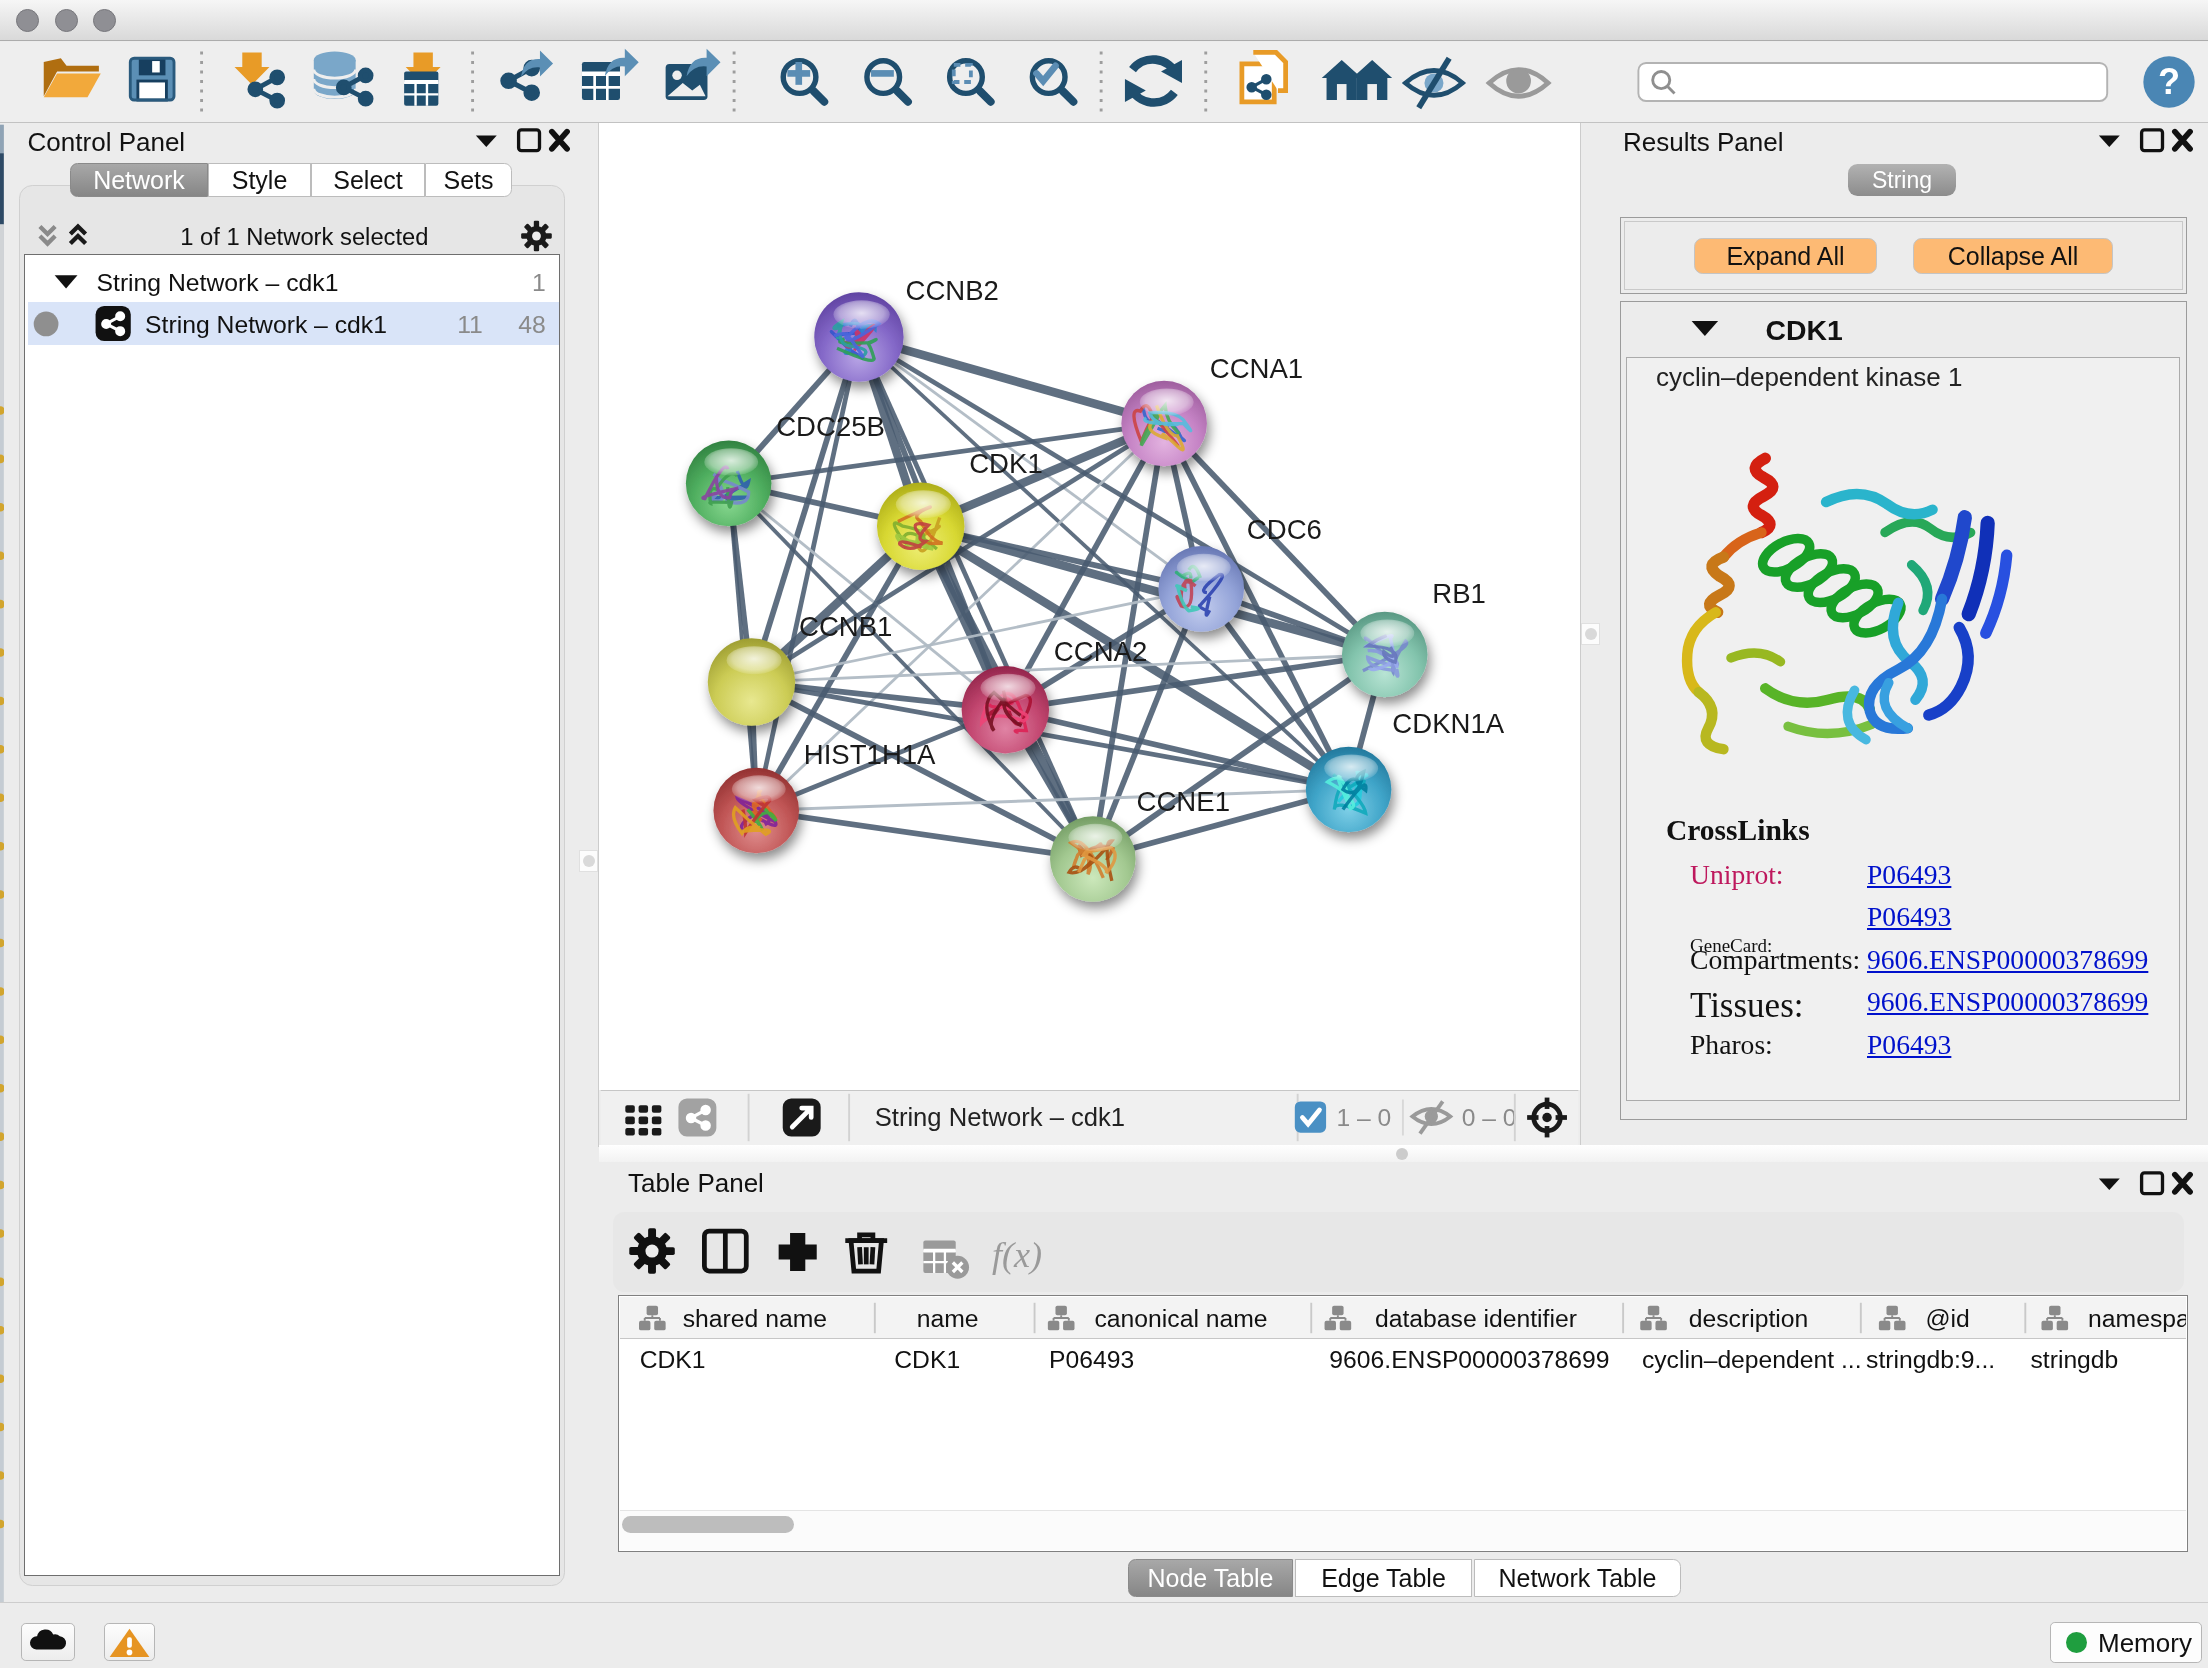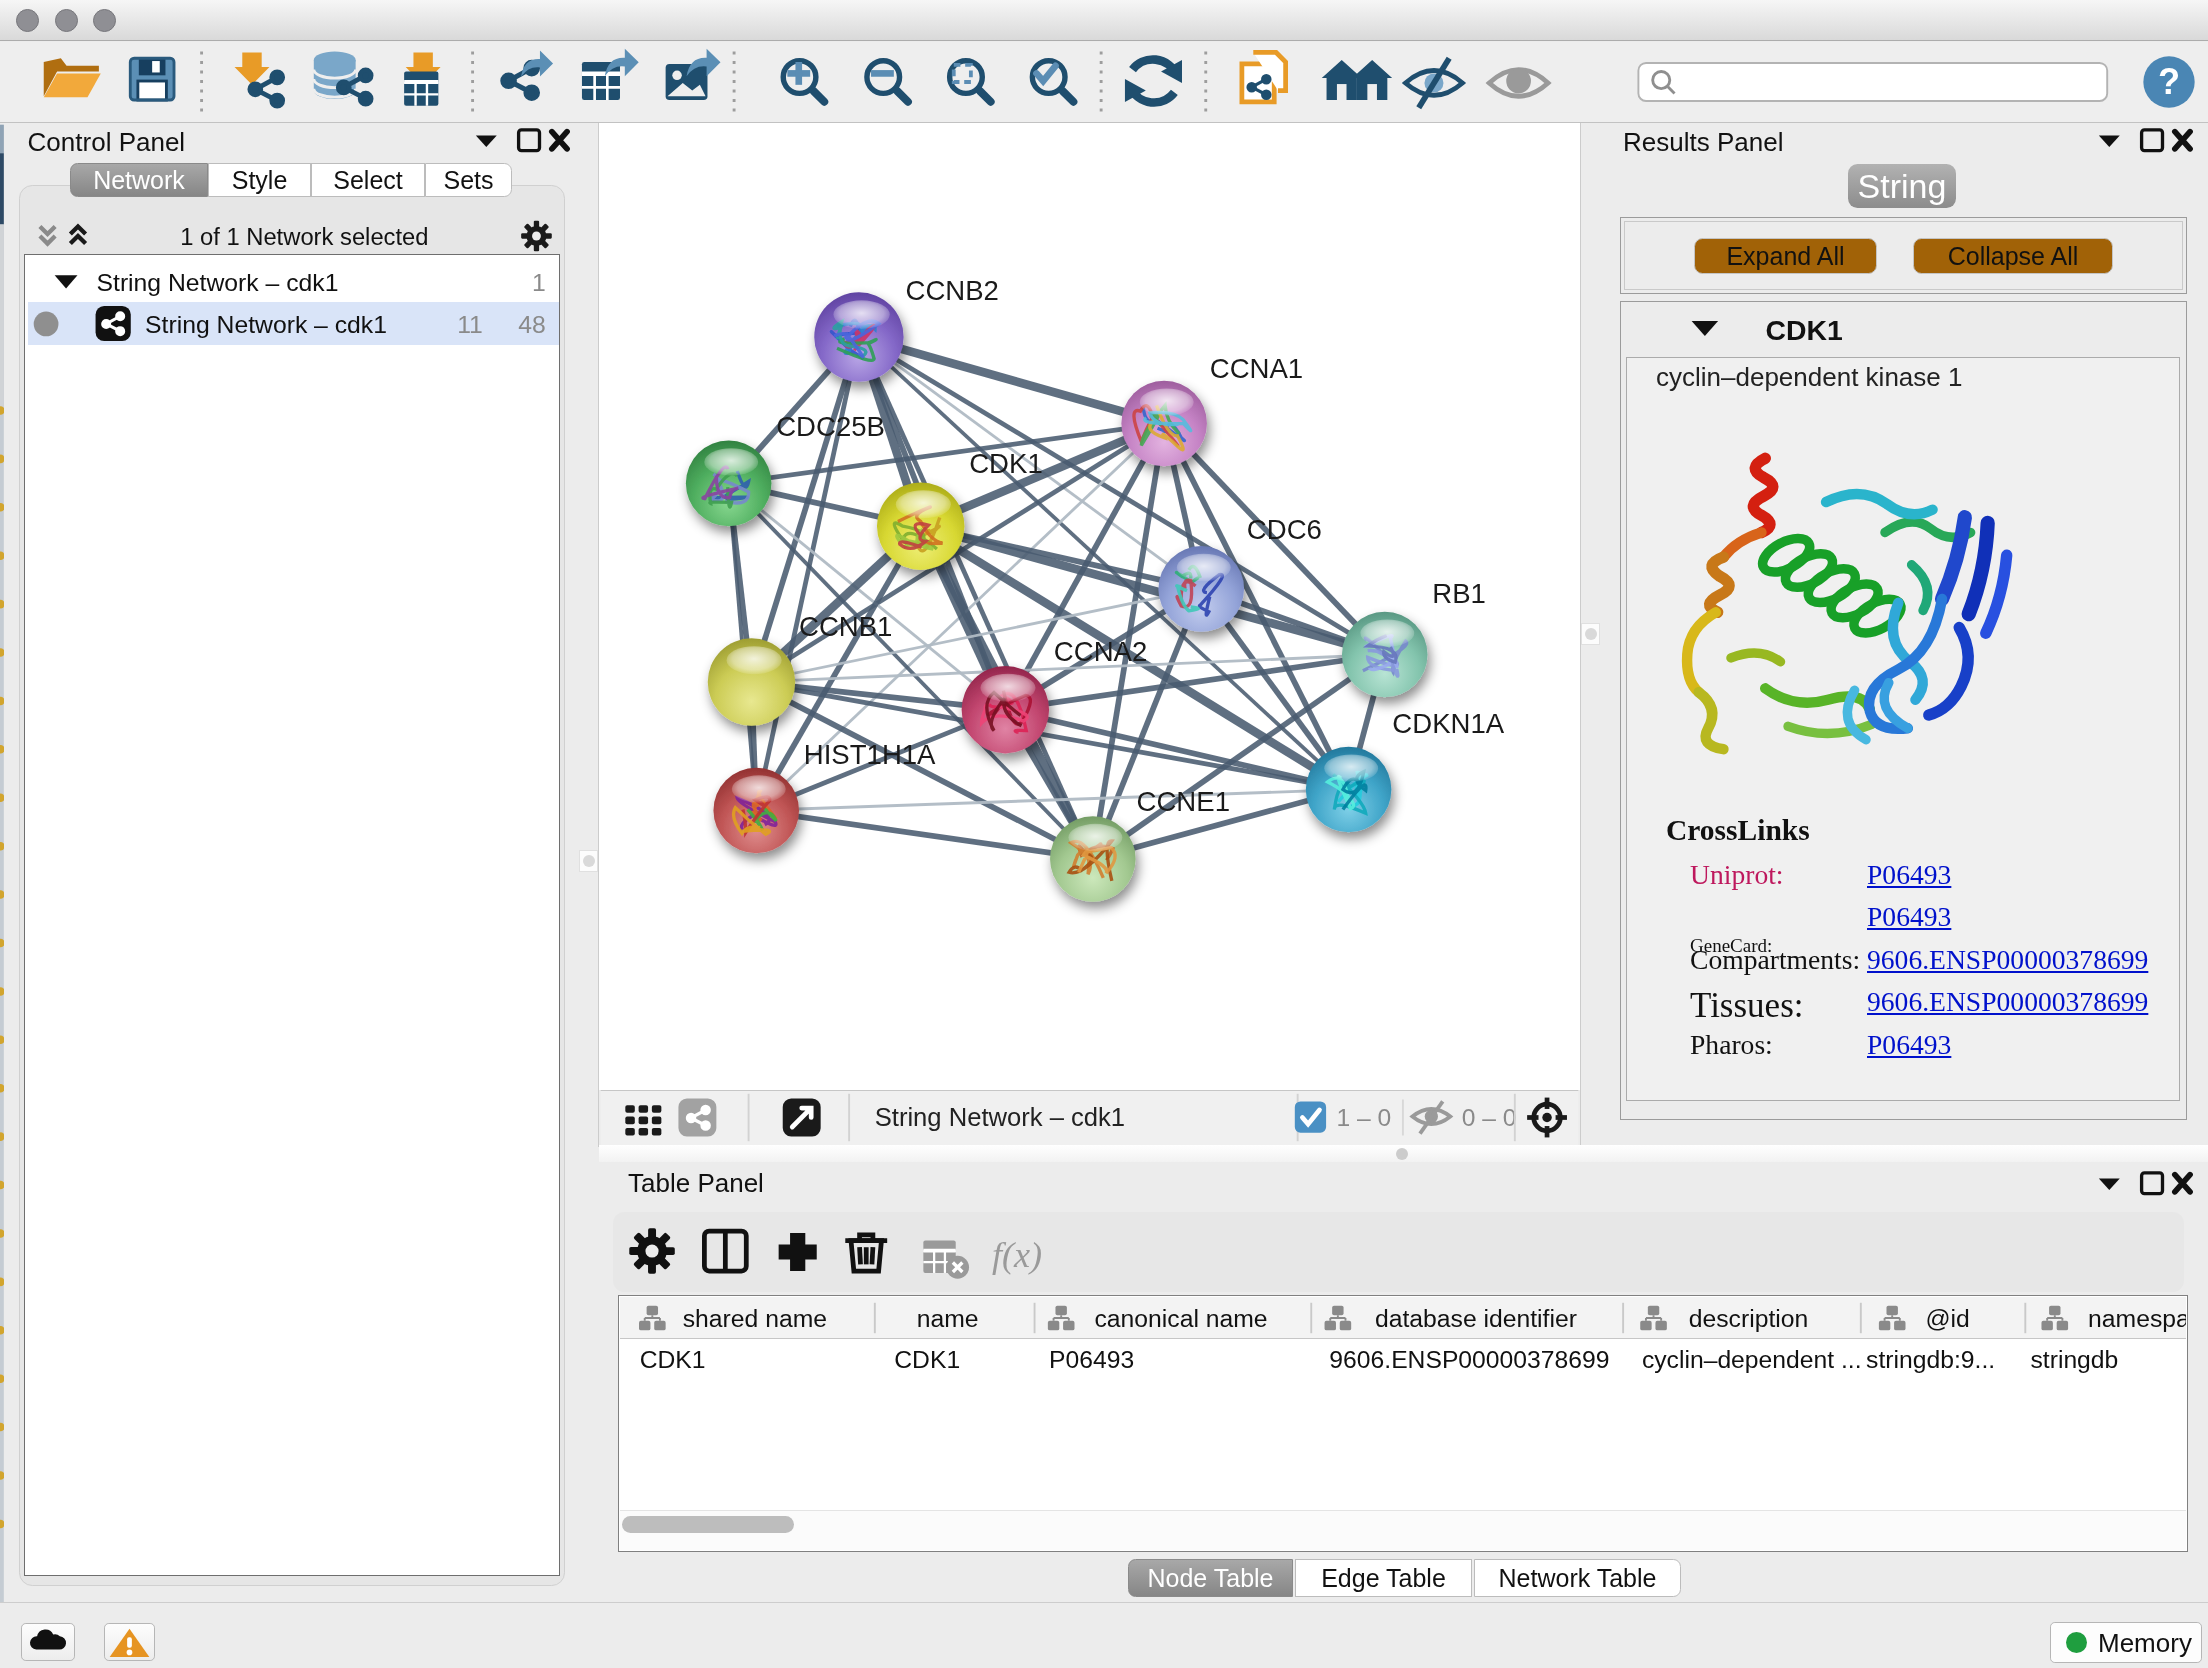--- a/index.html
+++ b/index.html
@@ -4,21 +4,21 @@
 html,body{width:2208px;height:1668px;overflow:hidden;}
 body{font-family:"Liberation Sans",sans-serif;background:#ececec;position:relative;}
 .abs{position:absolute;}
 .titlebar{left:0;top:0;width:2208px;height:41px;background:linear-gradient(#f6f6f6,#d9d9d9);border-bottom:1px solid #acacac;}
 .tl{position:absolute;top:8.6px;width:23px;height:23px;border-radius:50%;background:#8f8f94;border:1px solid #77777c;}
 .title{position:absolute;top:4.8px;left:0;width:100%;text-align:center;font-size:27px;font-weight:700;color:#3e3e3e;}
 .toolbar{left:0;top:42px;width:2208px;height:81px;background:#eeeeee;border-bottom:1.9px solid #c2c2c2;}
 .panelhead{font-size:26px;color:#111;}
 .tab{position:absolute;top:0;height:34px;background:#fff;border:1px solid #bcbcbc;color:#111;font-size:25px;text-align:center;display:flex;align-items:center;justify-content:center;}
 .tabsel{background:linear-gradient(#a8a8a8,#868686);color:#fff;border-color:#8a8a8a;}
-.btn{position:absolute;background:#a16207;border:1.9px solid #c4c4c4;border-radius:8.6px;font-size:25px;color:#111;display:flex;align-items:center;justify-content:center;}
+.btn{position:absolute;background:#fdba74;border:1.9px solid #c4c4c4;border-radius:8.6px;font-size:25px;color:#111;display:flex;align-items:center;justify-content:center;}
 .lnk{color:#0011cc;text-decoration:underline;}
 </style></head>
 <body>
 <div class="abs titlebar">
     <div class="tl" style="left:16px"></div>
     <div class="tl" style="left:55px"></div>
     <div class="tl" style="left:93px"></div>
   </div>
 <div class="abs toolbar"><svg width="2208" height="79" viewBox="0 0 2322 83" style="">
       <g transform="translate(0,-41)">
@@ -532,21 +532,21 @@
 <div class="abs" style="left:579px;top:850px;width:19px;height:22px;background:#fcfcfc;border:1px solid #e0e0e0;"></div>
 <div class="abs" style="left:583px;top:855px;width:12.4px;height:12.4px;border-radius:50%;background:#d9d9d9;"></div>
 <div class="abs" style="left:1581px;top:623px;width:19px;height:22px;background:#fcfcfc;border:1px solid #e0e0e0;"></div>
 <div class="abs" style="left:1585px;top:628px;width:12.4px;height:12.4px;border-radius:50%;background:#d9d9d9;"></div>
 <div class="abs panelhead" style="left:1623px;top:127px;">Results Panel</div>
 <svg width="105" height="28.5" viewBox="0 0 110 30" style="position:absolute;left:2091px;top:126px;">
     <path d="M8 10 L30 10 L19 22 Z" fill="#111"></path>
     <rect x="53" y="4" width="22" height="22" rx="3" fill="none" stroke="#111" stroke-width="3.5"></rect>
     <path d="M88 6 L104 24 M104 6 L88 24" stroke="#111" stroke-width="6" stroke-linecap="round"></path>
   </svg>
-<div class="abs" style="left:1848px;top:164px;width:108px;height:44px;border-radius:9.5px;background:linear-gradient(#b2b2b2,#8c8c8c);color:#fff;font-size:34px;display:flex;align-items:center;justify-content:center;">String</div>
+<div class="abs" style="left:1848px;top:164px;width:108px;height:32px;border-radius:9.5px;background:linear-gradient(#b2b2b2,#8c8c8c);color:#fff;font-size:23px;display:flex;align-items:center;justify-content:center;">String</div>
 <div class="abs" style="left:1620px;top:217px;width:567px;height:77px;border:1.9px solid #9b9b9b;">
     <div style="position:absolute;left:2.9px;top:2.9px;right:2.9px;bottom:2.9px;border:1px solid #c9c9c9;"></div>
   </div>
 <div class="btn" style="left:1694px;top:238px;width:183px;height:36px;">Expand All</div>
 <div class="btn" style="left:1913px;top:238px;width:200px;height:36px;">Collapse All</div>
 <div class="abs" style="left:1620px;top:301px;width:567px;height:819px;border:1.9px solid #9b9b9b;"></div>
 <svg width="567" height="53" viewBox="0 0 596 56" style="position:absolute;left:1622px;top:302px;">
     <path d="M72 20 L100 20 L86 36 Z" fill="#111"></path>
     <text x="150" y="40" font-size="30" font-weight="bold" fill="#111">CDK1</text>
   </svg>

